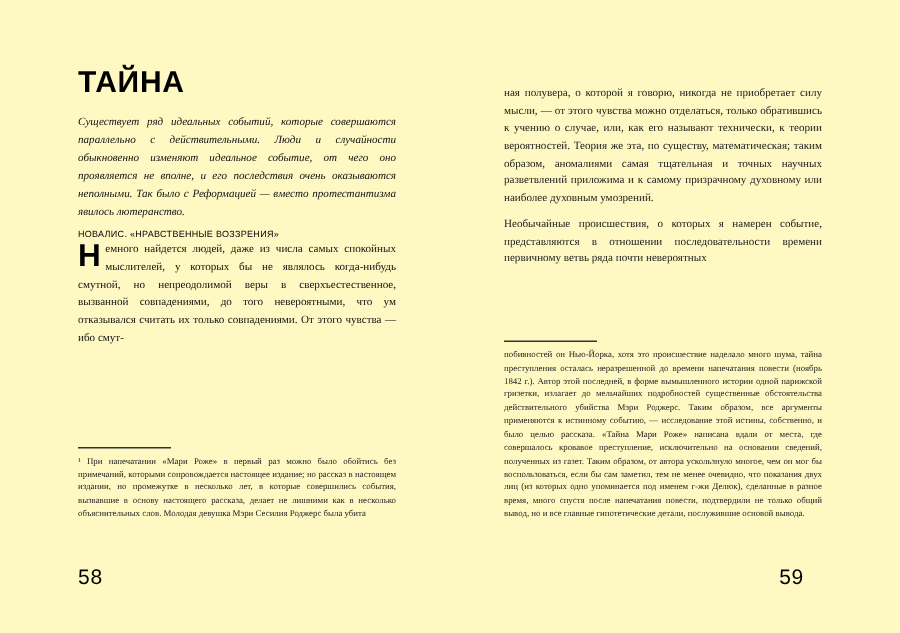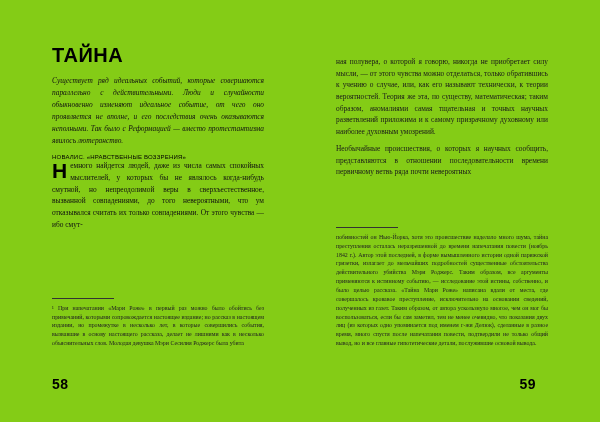--- a/index.html
+++ b/index.html
@@ -12,21 +12,21 @@
     height: 422px;
     font-family: "Liberation Serif", serif;
     color: #1a1a1a;
     overflow: hidden;
   }
 
   .spread {
     position: relative;
     width: 600px;
     height: 422px;
-    background: #84cc16;
+    background: #fef9c3;
     display: flex;
     box-sizing: border-box;
   }
 
   .page {
     position: relative;
     width: 300px;
     height: 422px;
     box-sizing: border-box;
   }
@@ -121,21 +121,21 @@
     text-align: justify;
     color: #222;
     margin: 0;
   }
 
   
   .folio {
     position: absolute;
     bottom: 30px;
     font-family: "Liberation Sans", sans-serif;
-    font-weight: bold;
+    font-weight: normal;
     font-size: 14px;
     color: #000;
     letter-spacing: 0.5px;
   }
   .folio-left { left: 52px; }
   .folio-right { right: 64px; }
 
   
   .cont-para {
     font-size: 7.4px;
@@ -175,21 +175,21 @@
       <div class="footnote-rule"></div>
       <p class="footnote">¹ При напечатании «Мари Роже» в первый раз можно было обойтись без примечаний, которыми сопровождается настоящее издание; но рассказ в настоящем издании, но промежутке в несколько лет, в которые совершились события, вызвавшие в основу настоящего рассказа, делает не лишними как в несколько объяснительных слов. Молодая девушка Мэри Сесилия Роджерс была убита</p>
     </div>
 
     <div class="folio folio-left">58</div>
   </div>
 
   <div class="page page-right">
 
     <p class="cont-para">ная полувера, о которой я говорю, никогда не приобретает силу мысли, — от этого чувства можно отделаться, только обратившись к учению о случае, или, как его называют технически, к теории вероятностей. Теория же эта, по существу, математическая; таким образом, аномалиями самая тщательная и точных научных разветвлений приложима и к самому призрачному духовному или наиболее духовным умозрений.</p>
-    <p class="cont-para">Необычайные происшествия, о которых я научных сообщить, представляются в отношении последовательности времени первичному ветвь ряда почти невероятных</p>
+    <p class="cont-para">Необычайные происшествия, о которых я намерен событие, представляются в отношении последовательности времени первичному ветвь ряда почти невероятных</p>
 
     <div class="footnote-wrap">
       <div class="footnote-rule"></div>
       <p class="footnote">побивностей он Нью-Йорка, хотя это происшествие наделало много шума, тайна преступления осталась неразрешенной до времени напечатания повести (ноябрь 1842 г.). Автор этой последней, в форме вымышленного истории одной парижской гризетки, излагает до мельчайших подробностей существенные обстоятельства действительного убийства Мэри Роджерс. Таким образом, все аргументы применяются к истинному событию, — исследование этой истины, собственно, и было целью рассказа. «Тайна Мари Роже» написана вдали от места, где совершалось кровавое преступление, исключительно на основании сведений, полученных из газет. Таким образом, от автора ускользнуло многое, чем он мог бы воспользоваться, если бы сам заметил, тем не менее очевидно, что показания двух лиц (из которых одно упоминается под именем г-жи Делюк), сделанные в разное время, много спустя после напечатания повести, подтвердили не только общий вывод, но и все главные гипотетические детали, послужившие основой вывода.</p>
     </div>
 
     <div class="folio folio-right">59</div>
   </div>
 
   <div class="gutter"></div>

